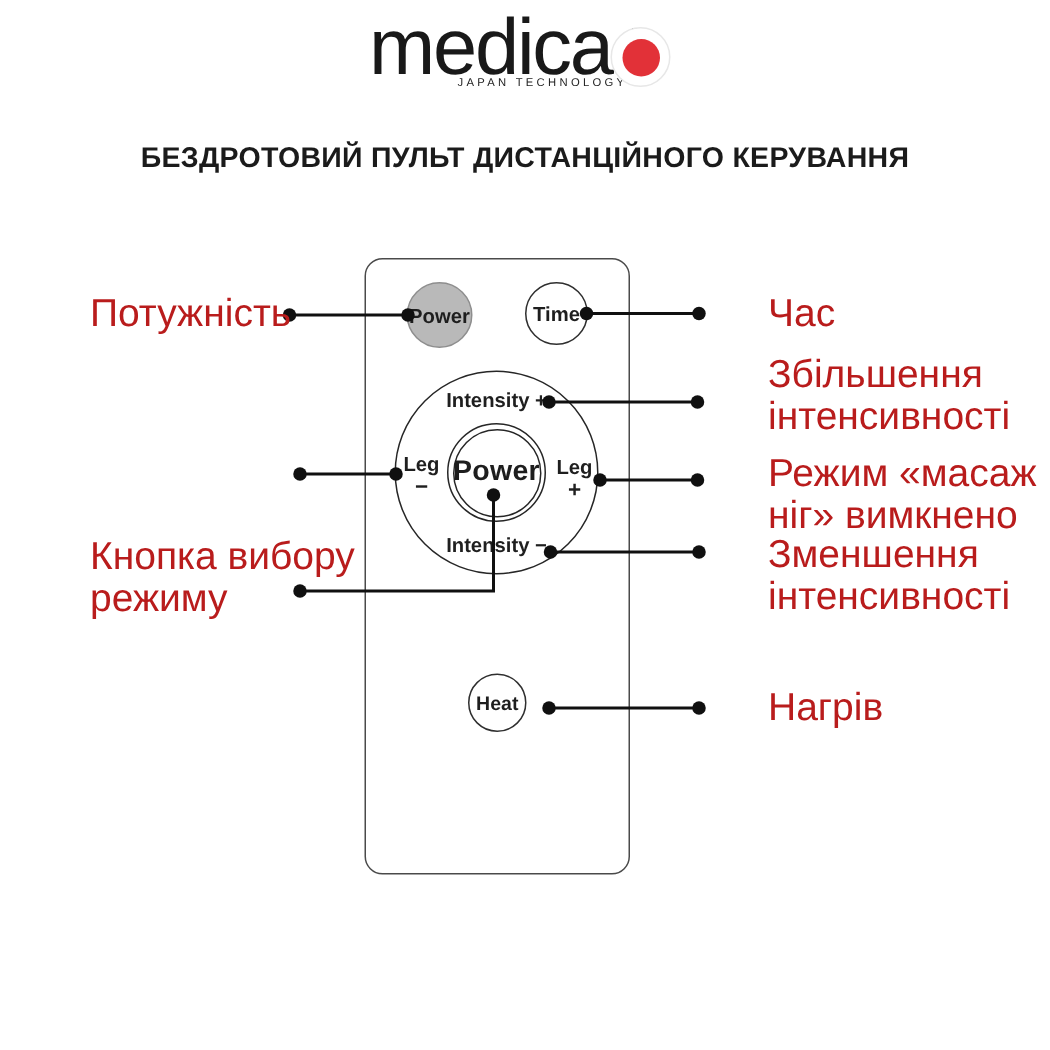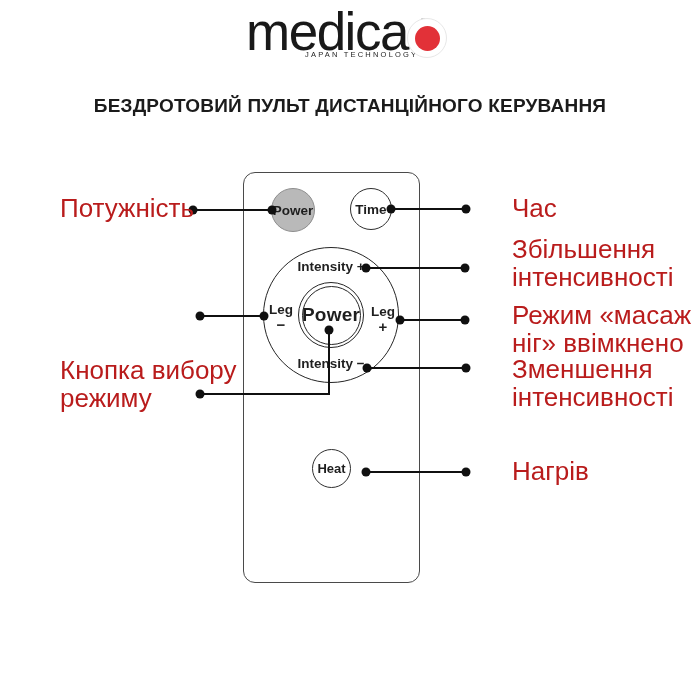--- a/index.html
+++ b/index.html
@@ -178,21 +178,21 @@
   </div>
   <div class="callout co-time">
     <div>Час</div>
   </div>
   <div class="callout co-int-up">
     <div>Збільшення</div>
     <div>інтенсивності</div>
   </div>
   <div class="callout co-leg-on">
     <div>Режим «масаж</div>
-    <div>ніг» ввімкнено</div>
+    <div>ніг» вимкнено</div>
   </div>
   <div class="callout co-int-down">
     <div>Зменшення</div>
     <div>інтенсивності</div>
   </div>
   <div class="callout co-heat">
     <div>Нагрів</div>
   </div>
 
 </div>

